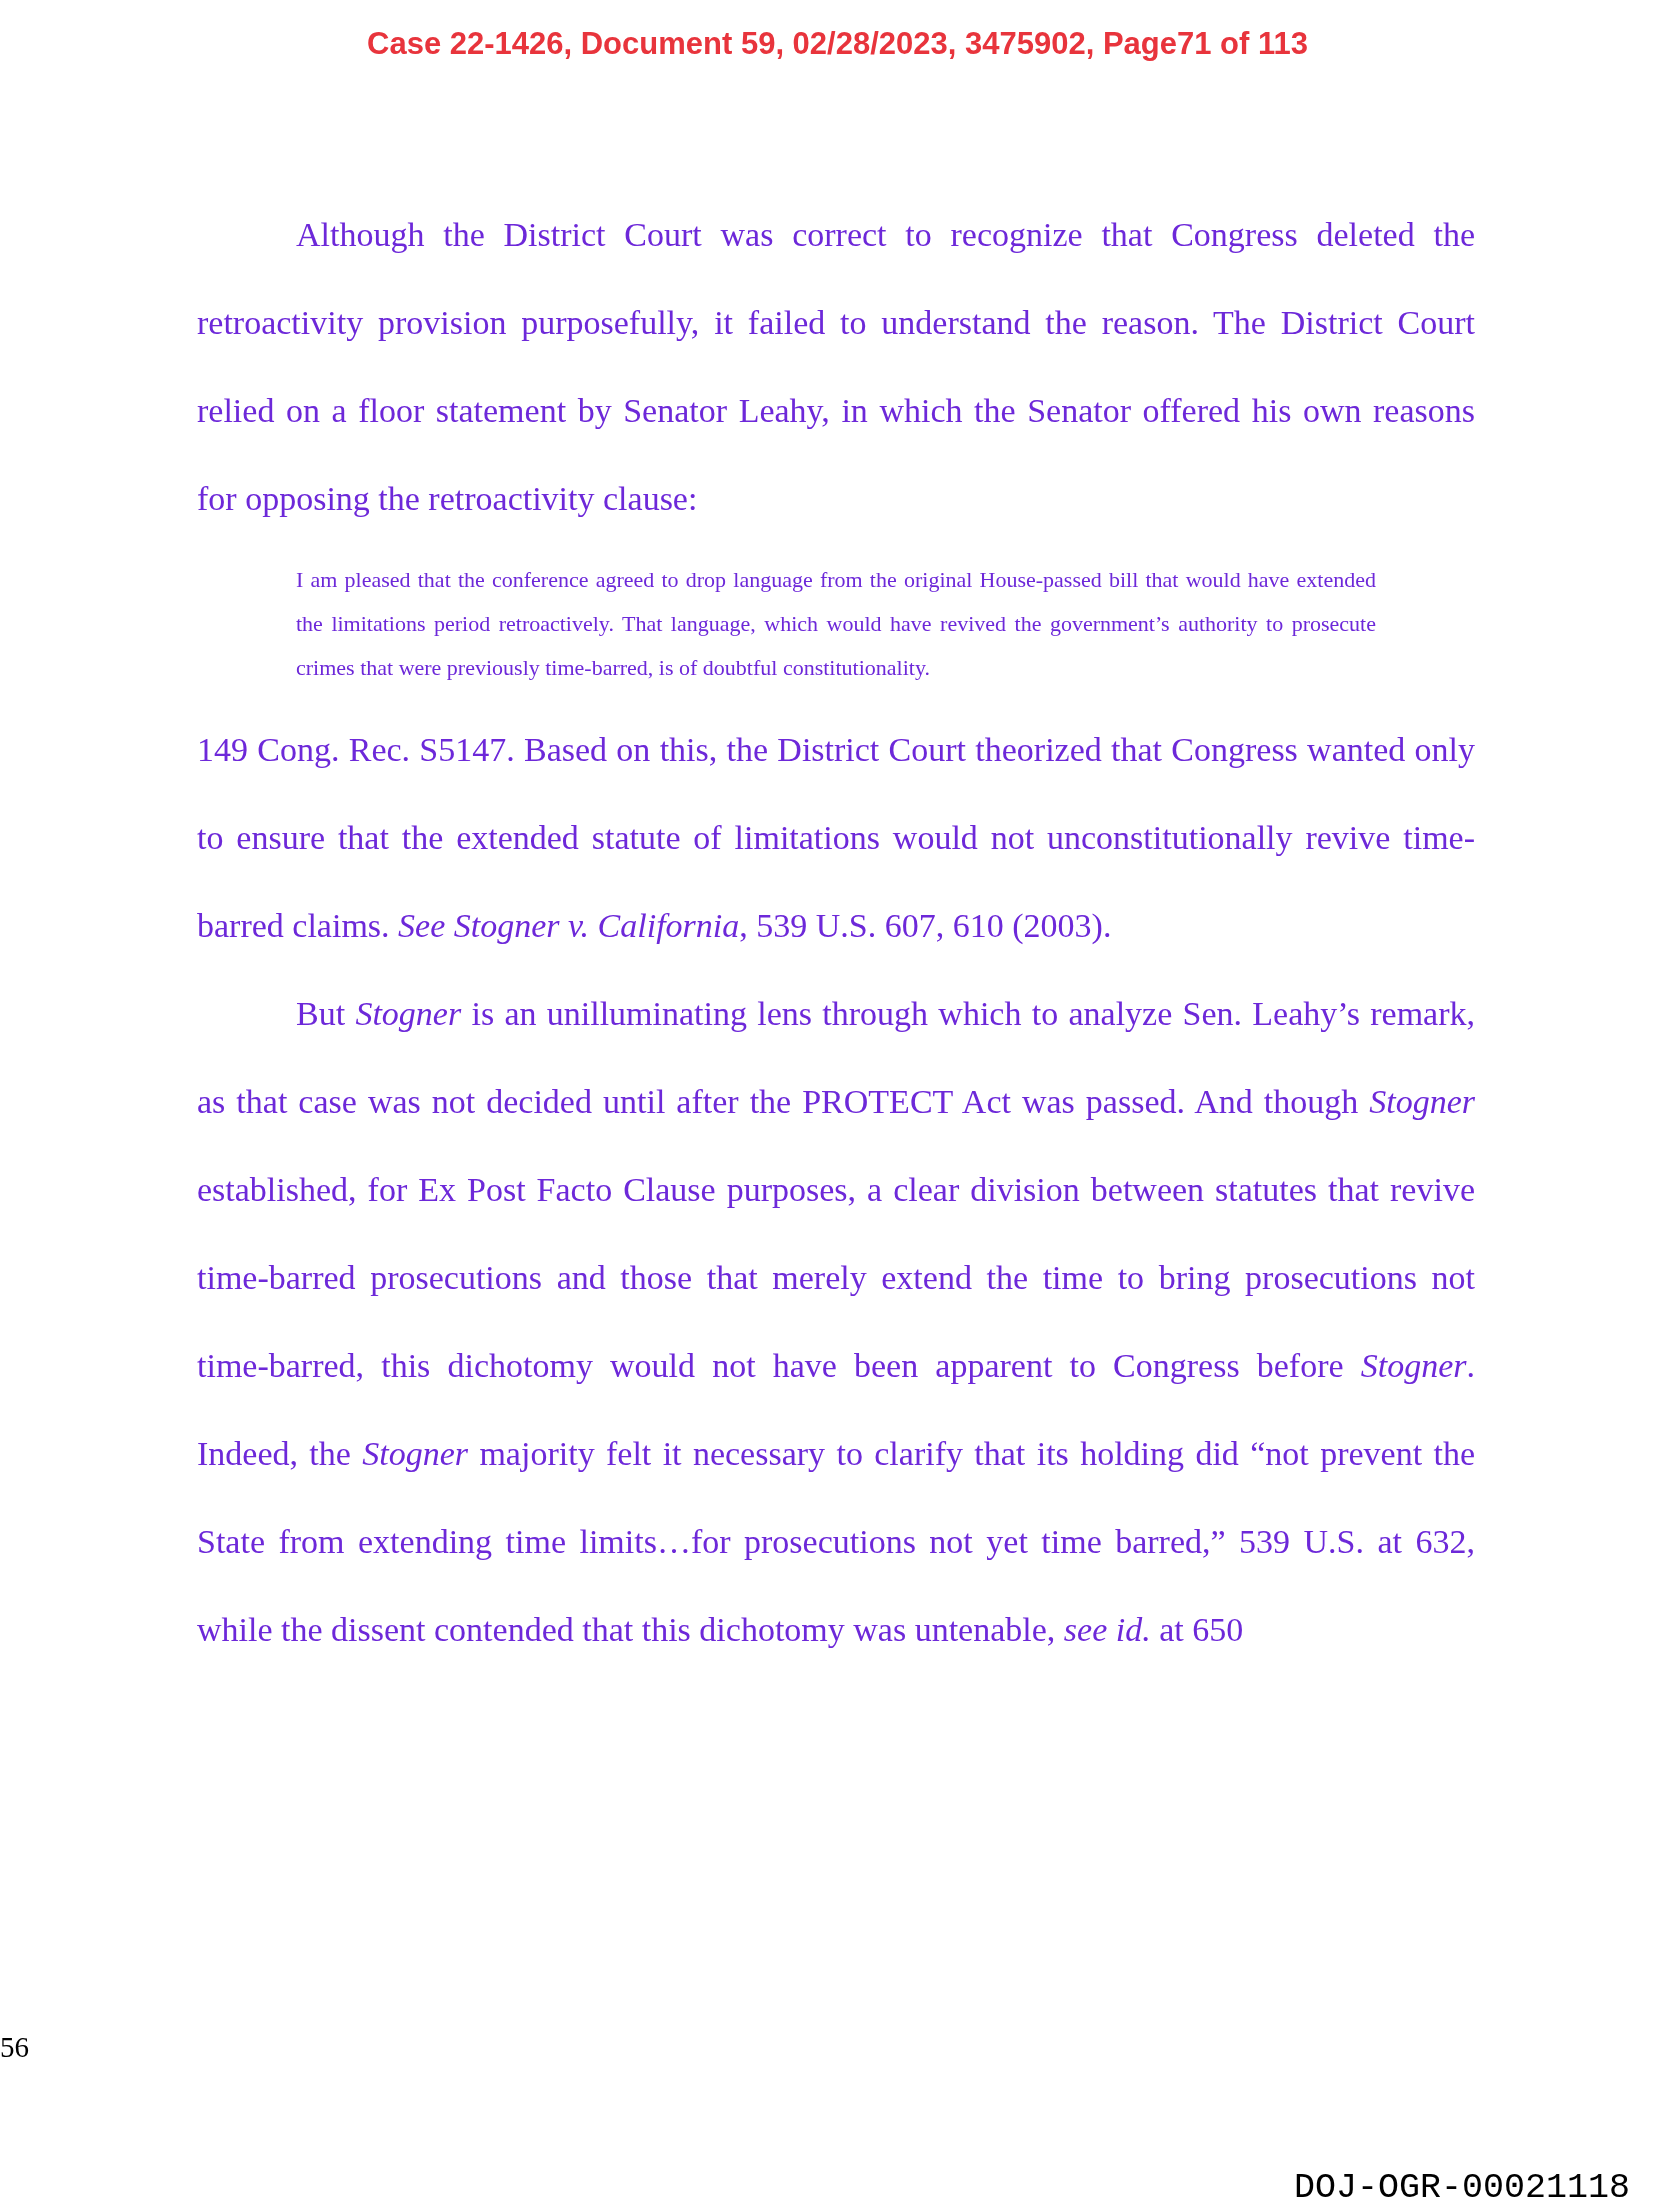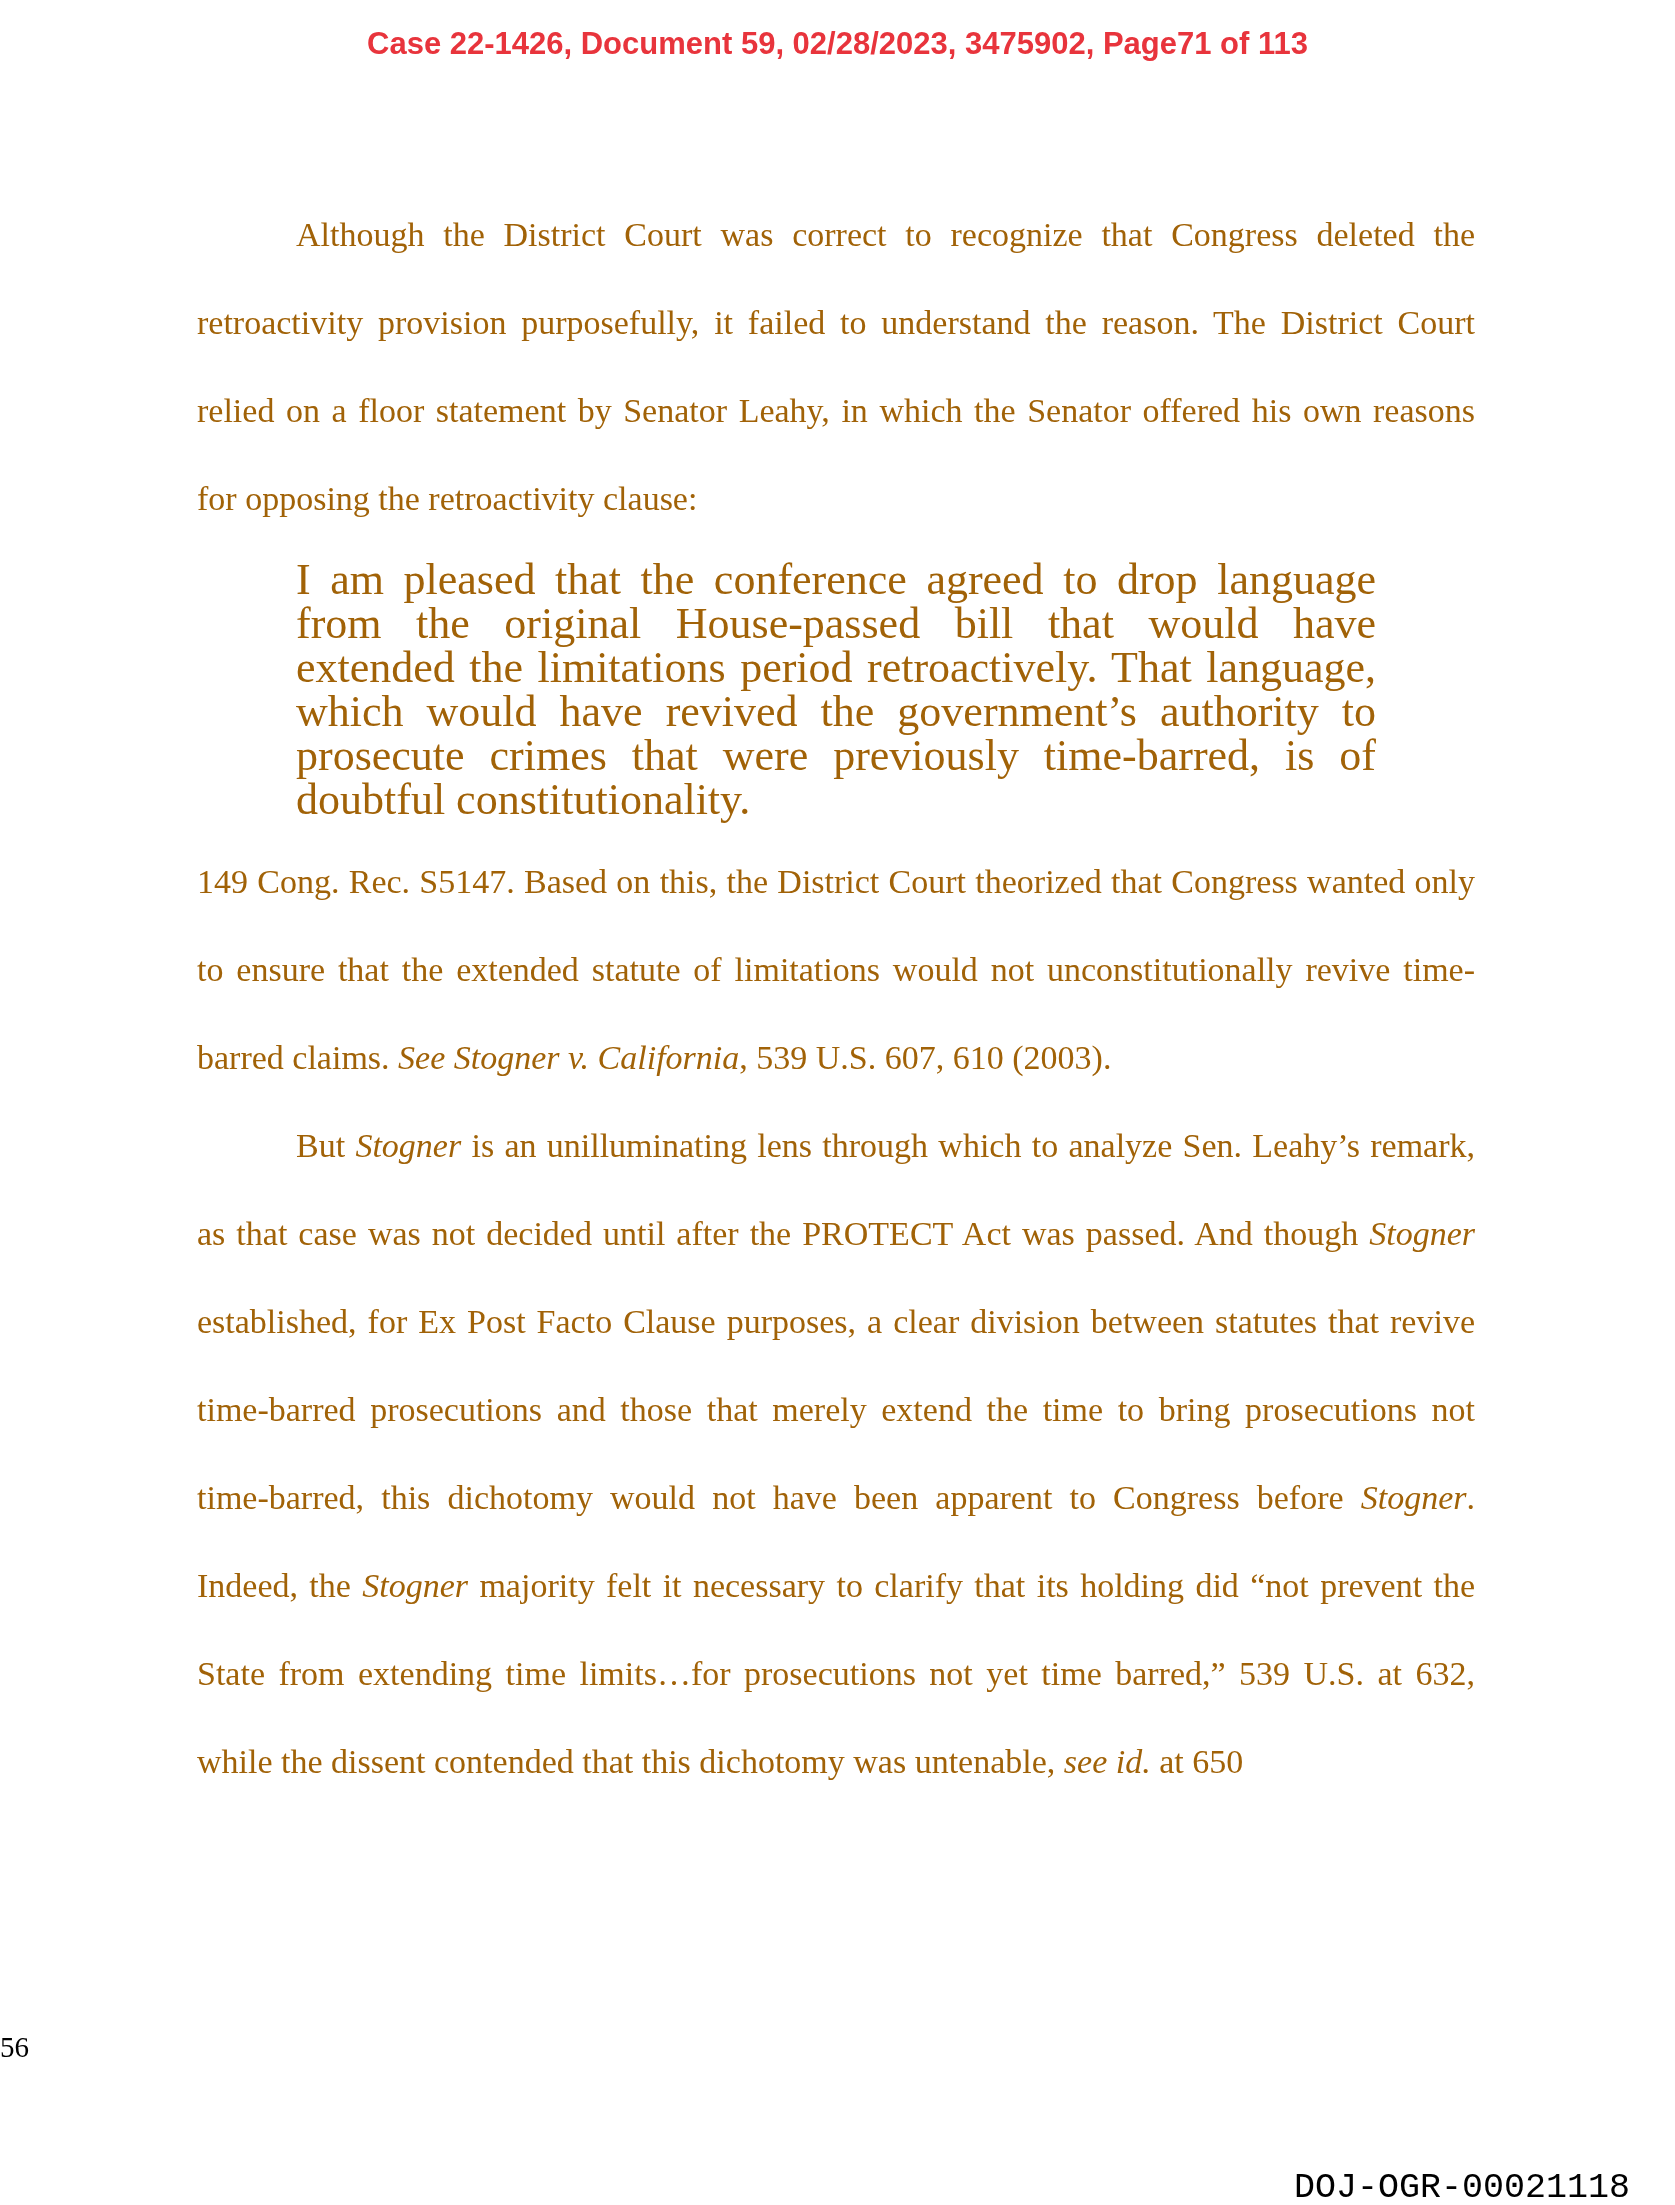--- a/index.html
+++ b/index.html
@@ -25,37 +25,37 @@
       letter-spacing: 0px;
       font-weight: bold;
     }
     .page-body {
       position: absolute;
       left: 197px;
       top: 191px;
       width: 1278px;
       font-family: "Liberation Serif", serif;
       font-size: 34px;
-      color: #a16207;
+      color: #6d28d9;
     }
     .para {
       margin: 0;
       line-height: 88px;
       text-align: justify;
       text-align-last: left;
     }
     .indent {
       text-indent: 99px;
     }
     .block-quote {
       margin: 14.5px 99px 16px 99px;
       line-height: 44px;
       text-align: justify;
       text-align-last: left;
-      font-size: 44px;
+      font-size: 22px;
     }
     .it { font-style: italic; }
     .page-number {
       position: absolute;
       top: 2031px;
       left: 0;
       width: 1675px;
       text-align: left;
       font-family: "Liberation Serif", serif;
       font-size: 29px;

